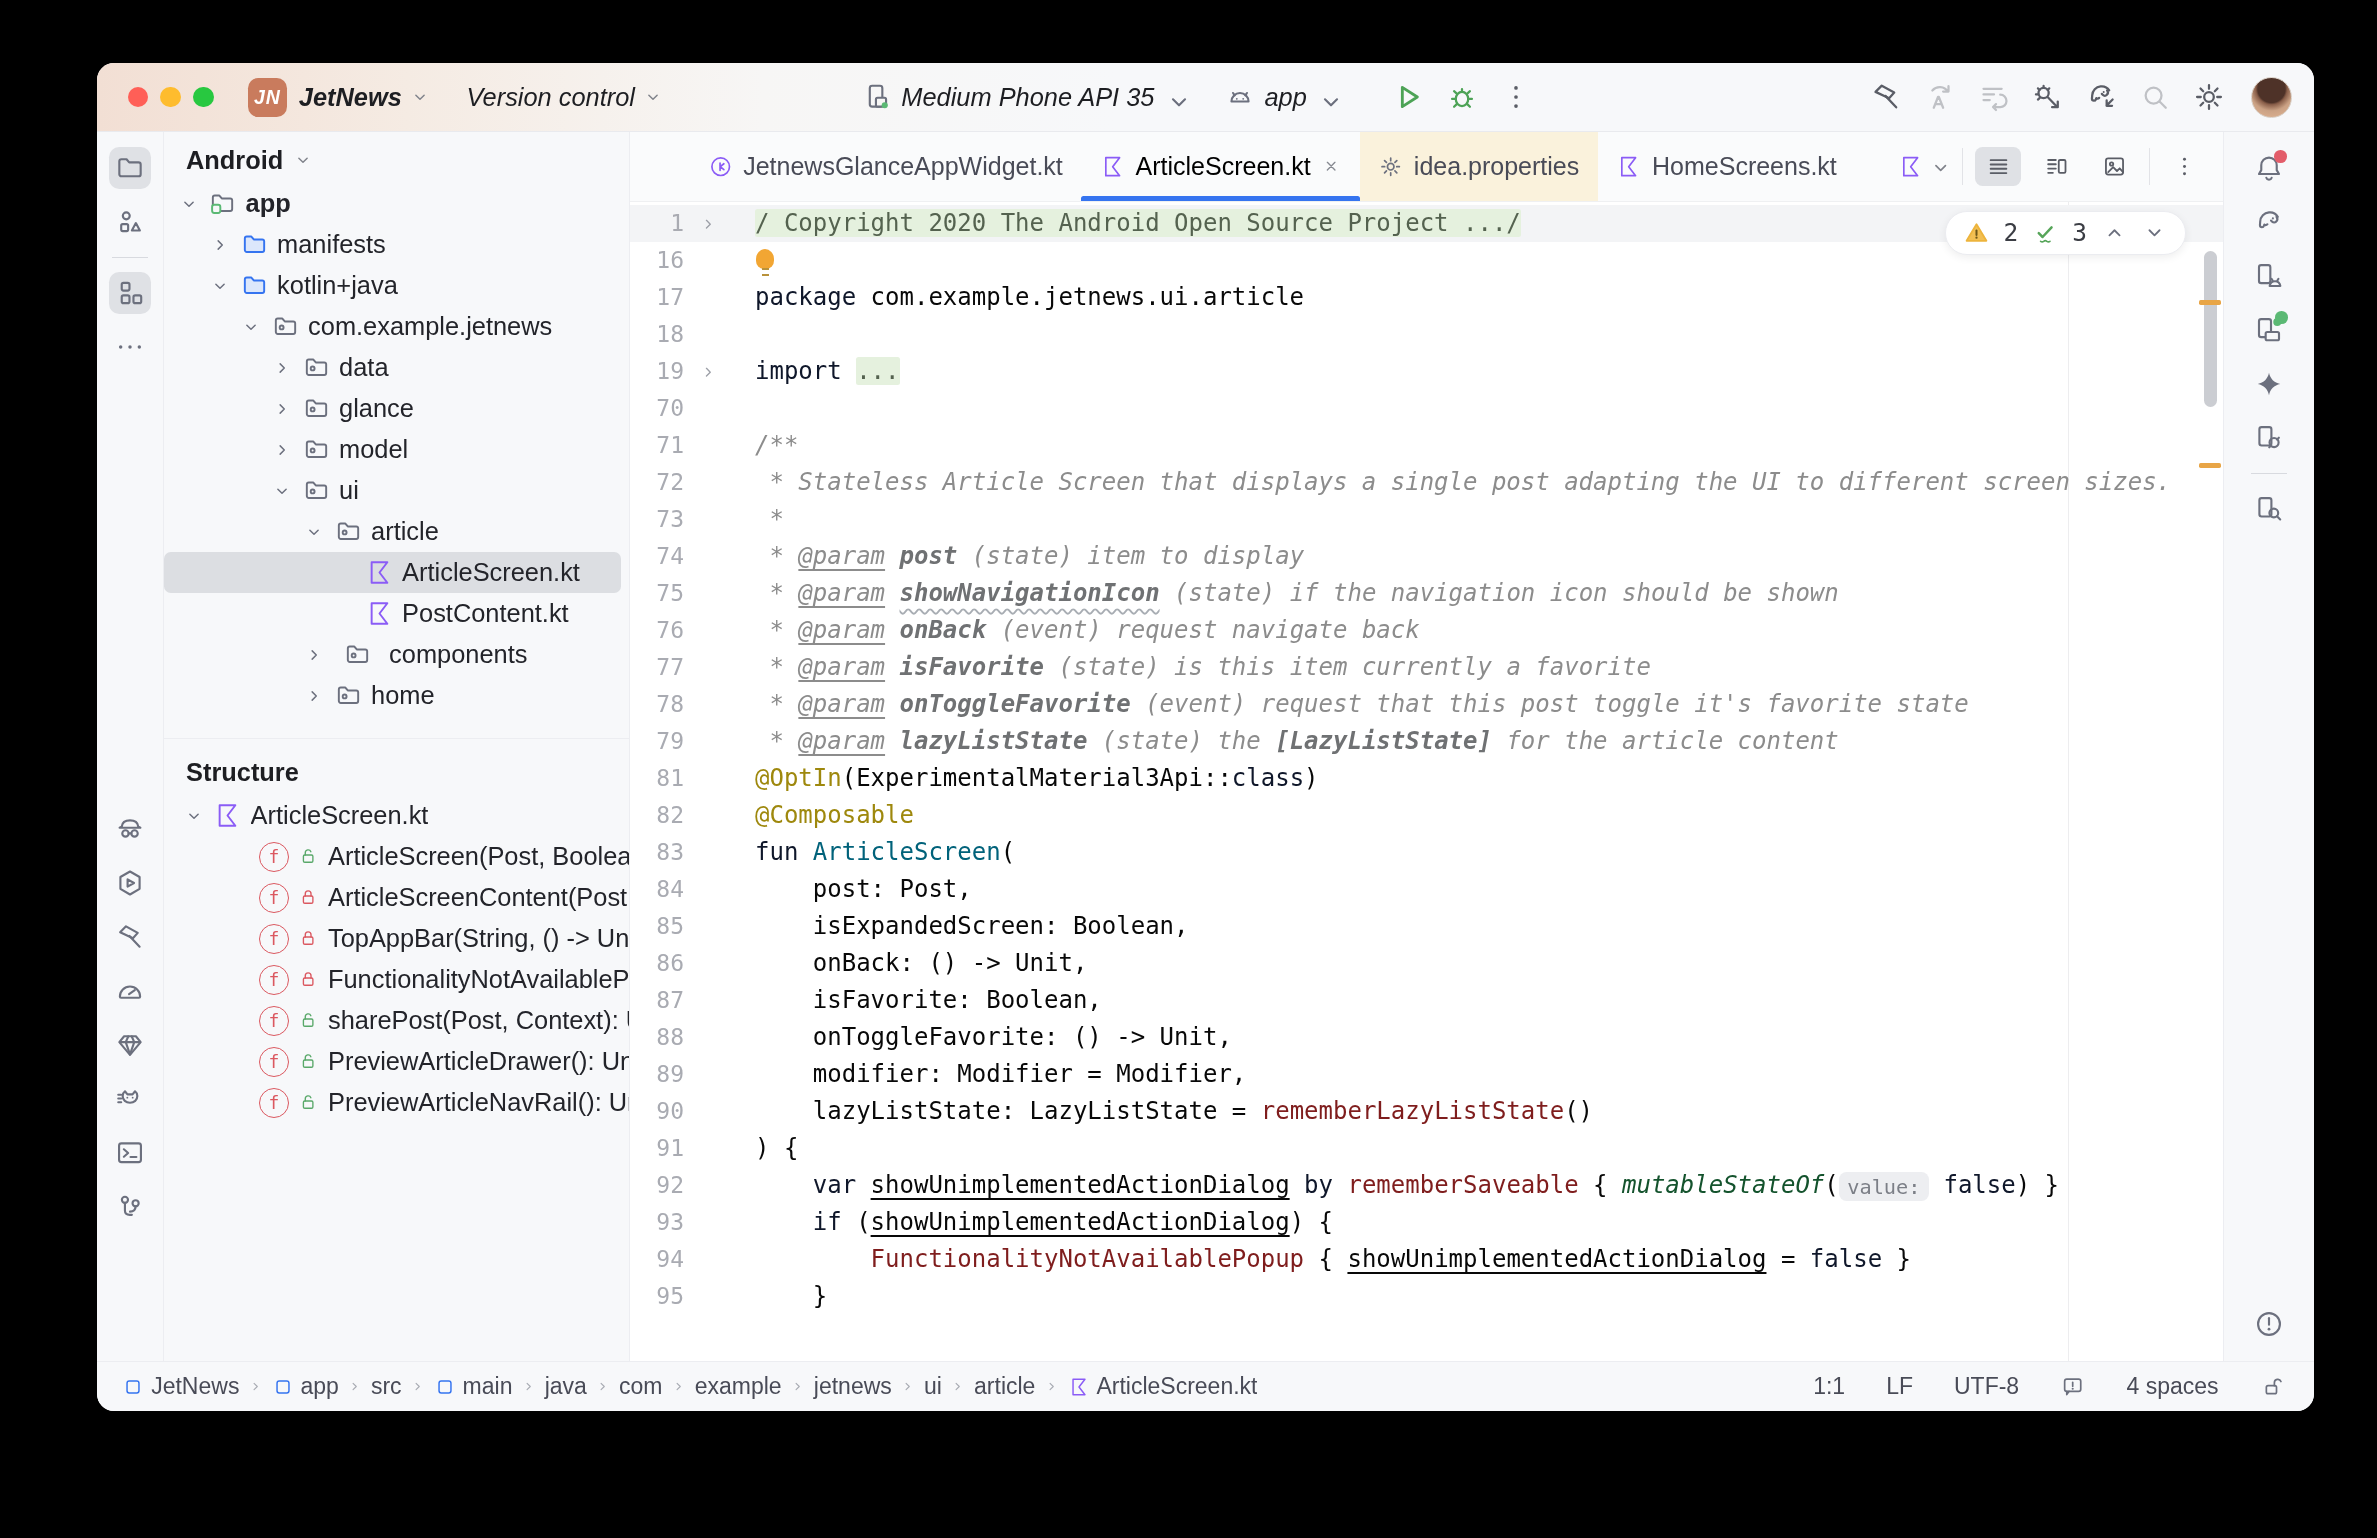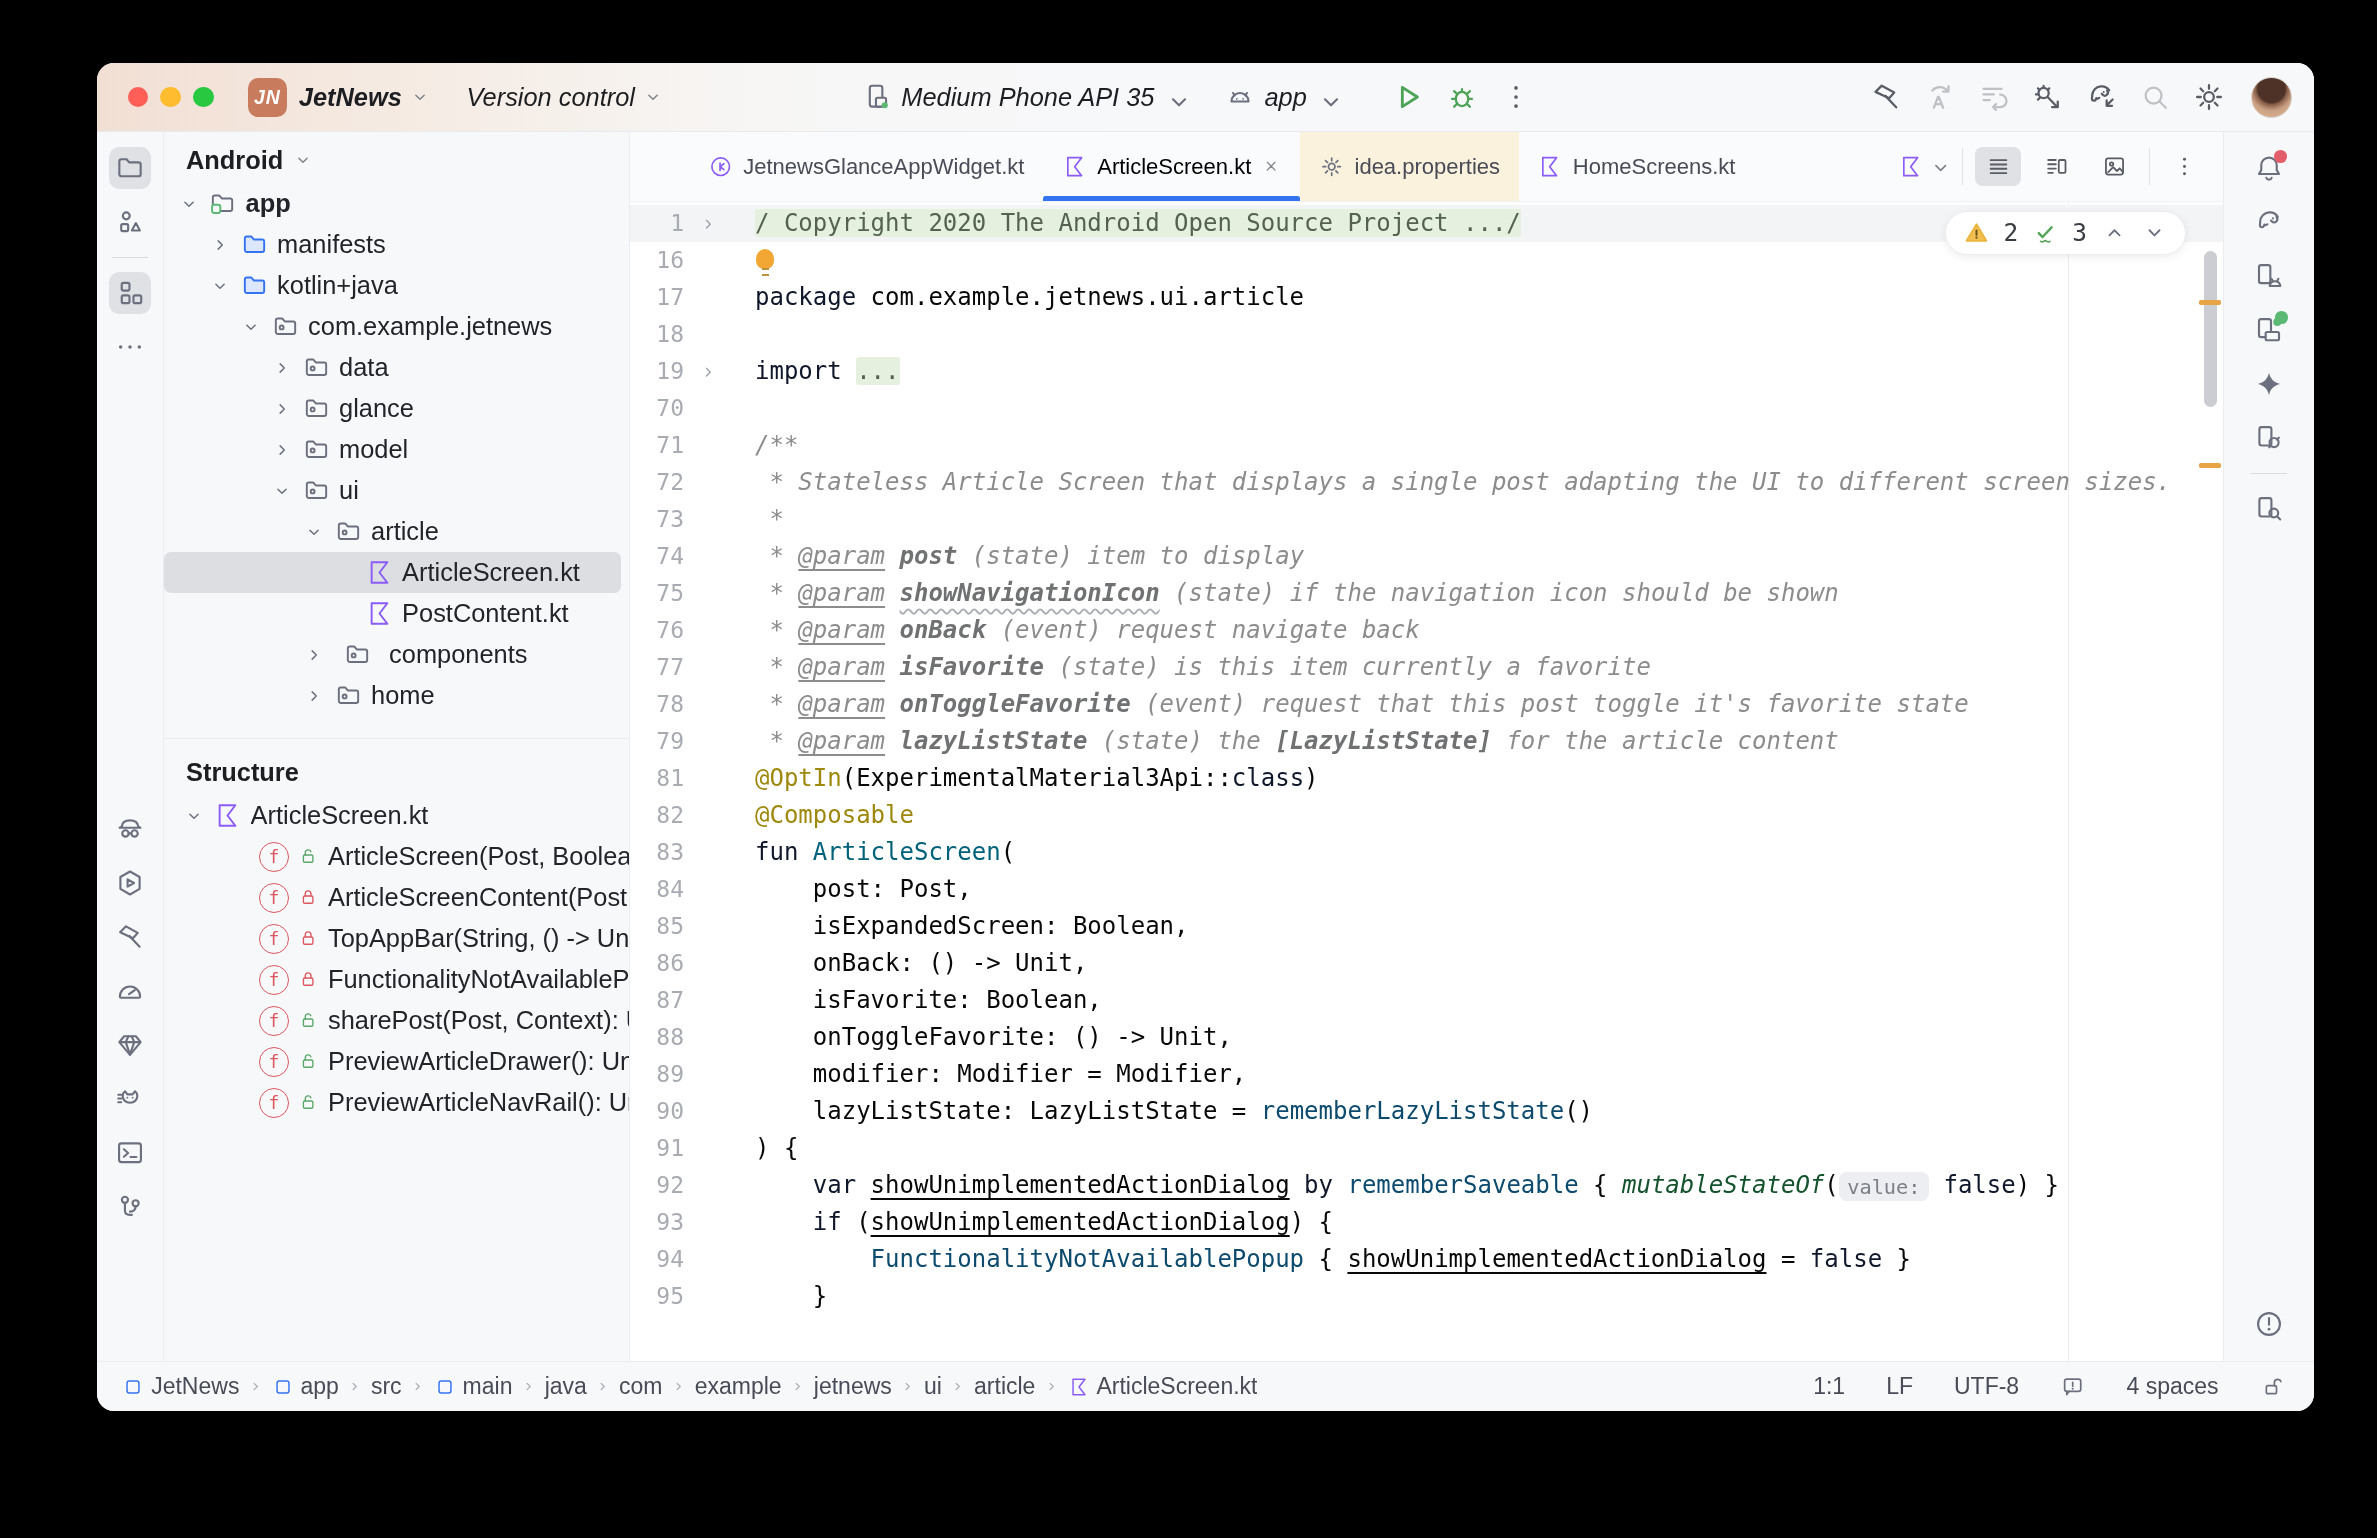--- a/index.html
+++ b/index.html
@@ -53,21 +53,21 @@
   .structure .panel-head{padding-top:18.6px;}
   .srow{height:41px;display:flex;align-items:center;white-space:nowrap;overflow:hidden;font-size:25.4px;}
   .f-ic{width:28px;height:28px;border:1.9px solid #DB5860;border-radius:50%;color:#DB5860;font-size:18px;font-family:"DejaVu Sans Mono",monospace;display:flex;align-items:center;justify-content:center;flex:0 0 28px;margin-right:8.5px;}
   .vis-ic{width:20.3px;height:20.3px;flex:0 0 20.3px;margin-right:10.2px;}
   .vis-ic .svgi{width:20.3px;height:20.3px;}
   .vis-open{color:#59A869;}
   .vis-closed{color:#DB5860;}
   
   .editor-col{flex:1;display:flex;flex-direction:column;min-width:0;background:#FFFFFF;}
   .tabbar{height:69px;flex:0 0 69px;background:#FAFBFC;border-bottom:0.8px solid #EFF0F2;display:flex;align-items:stretch;padding-left:59px;}
-  .tab{display:flex;align-items:center;gap:10.2px;padding:0 18.6px;font-size:22px;color:#494B57;position:relative;}
+  .tab{display:flex;align-items:center;gap:10.2px;padding:0 18.6px;font-size:25px;color:#494B57;position:relative;}
   .tab .svgi{width:25.4px;height:25.4px;}
   .tab.active{color:#000;}
   .tab.active::after{content:"";position:absolute;left:0;right:0;bottom:0;height:5.1px;background:#3574F0;border-radius:2.5px 2.5px 0 0;}
   .tab.cream{background:#FAF2DC;}
   .tab-close{display:flex;color:#878A92;}
   .tab-close .svgi{width:20.3px;height:20.3px;}
   .tabctl{margin-left:auto;display:flex;align-items:center;gap:12px;padding-right:15.2px;}
   .tabctl .vdiv{width:0.8px;height:37px;background:#E2E3E7;}
   .viewbtn{width:46px;height:39px;border-radius:7.6px;display:flex;align-items:center;justify-content:center;color:#5A5D66;}
   .viewbtn .svgi{width:27px;height:27px;}
@@ -80,21 +80,21 @@
   .code{position:absolute;inset:3.4px 0 0 0;}
   .line{display:flex;height:37px;line-height:37px;font-size:24px;}
   .line.caret{background:#F3F4F6;}
   .ln{width:54px;flex:0 0 54px;text-align:right;color:#A9ABB2;font-size:23px;}
   .fold-col{width:49px;flex:0 0 49px;display:flex;align-items:center;justify-content:center;color:#9DA0A8;}
   .fold-col .svgi{width:20.3px;height:20.3px;}
   .lt{white-space:pre;padding-left:22px;color:#080808;}
   .t-k{color:#0f172a;}
   .t-a{color:#9E880D;}
   .t-d{color:#00627A;}
-  .t-g{color:#0c4a6e;}
+  .t-g{color:#7f1d1d;}
   .t-gi{color:#14532d;font-style:italic;}
   .t-ci{color:#8C8C8C;font-style:italic;}
   .t-ct{color:#8C8C8C;font-style:italic;text-decoration:underline;text-underline-offset:5.1px;}
   .t-cb{color:#6F7173;font-style:italic;font-weight:700;}
   .t-cbw{color:#6F7173;font-style:italic;font-weight:700;text-decoration:underline wavy #A8ADB3 1.7px;text-underline-offset:6.8px;}
   .t-u{text-decoration:underline;text-underline-offset:5.1px;}
   .t-f{background:#E5F1DE;color:#54624F;border-radius:2.5px;}
   .t-h{background:#EDEEF1;color:#7C7F87;border-radius:7.6px;padding:2.5px 8.5px;font-size:20.3px;}
   .bulb{display:inline-block;width:20.3px;height:29px;position:relative;top:5.1px;}
   .bulb::before{content:"";position:absolute;top:1.7px;left:0.8px;width:18.6px;height:20.3px;border-radius:50% 50% 42% 42%;background:#F2A633;}

